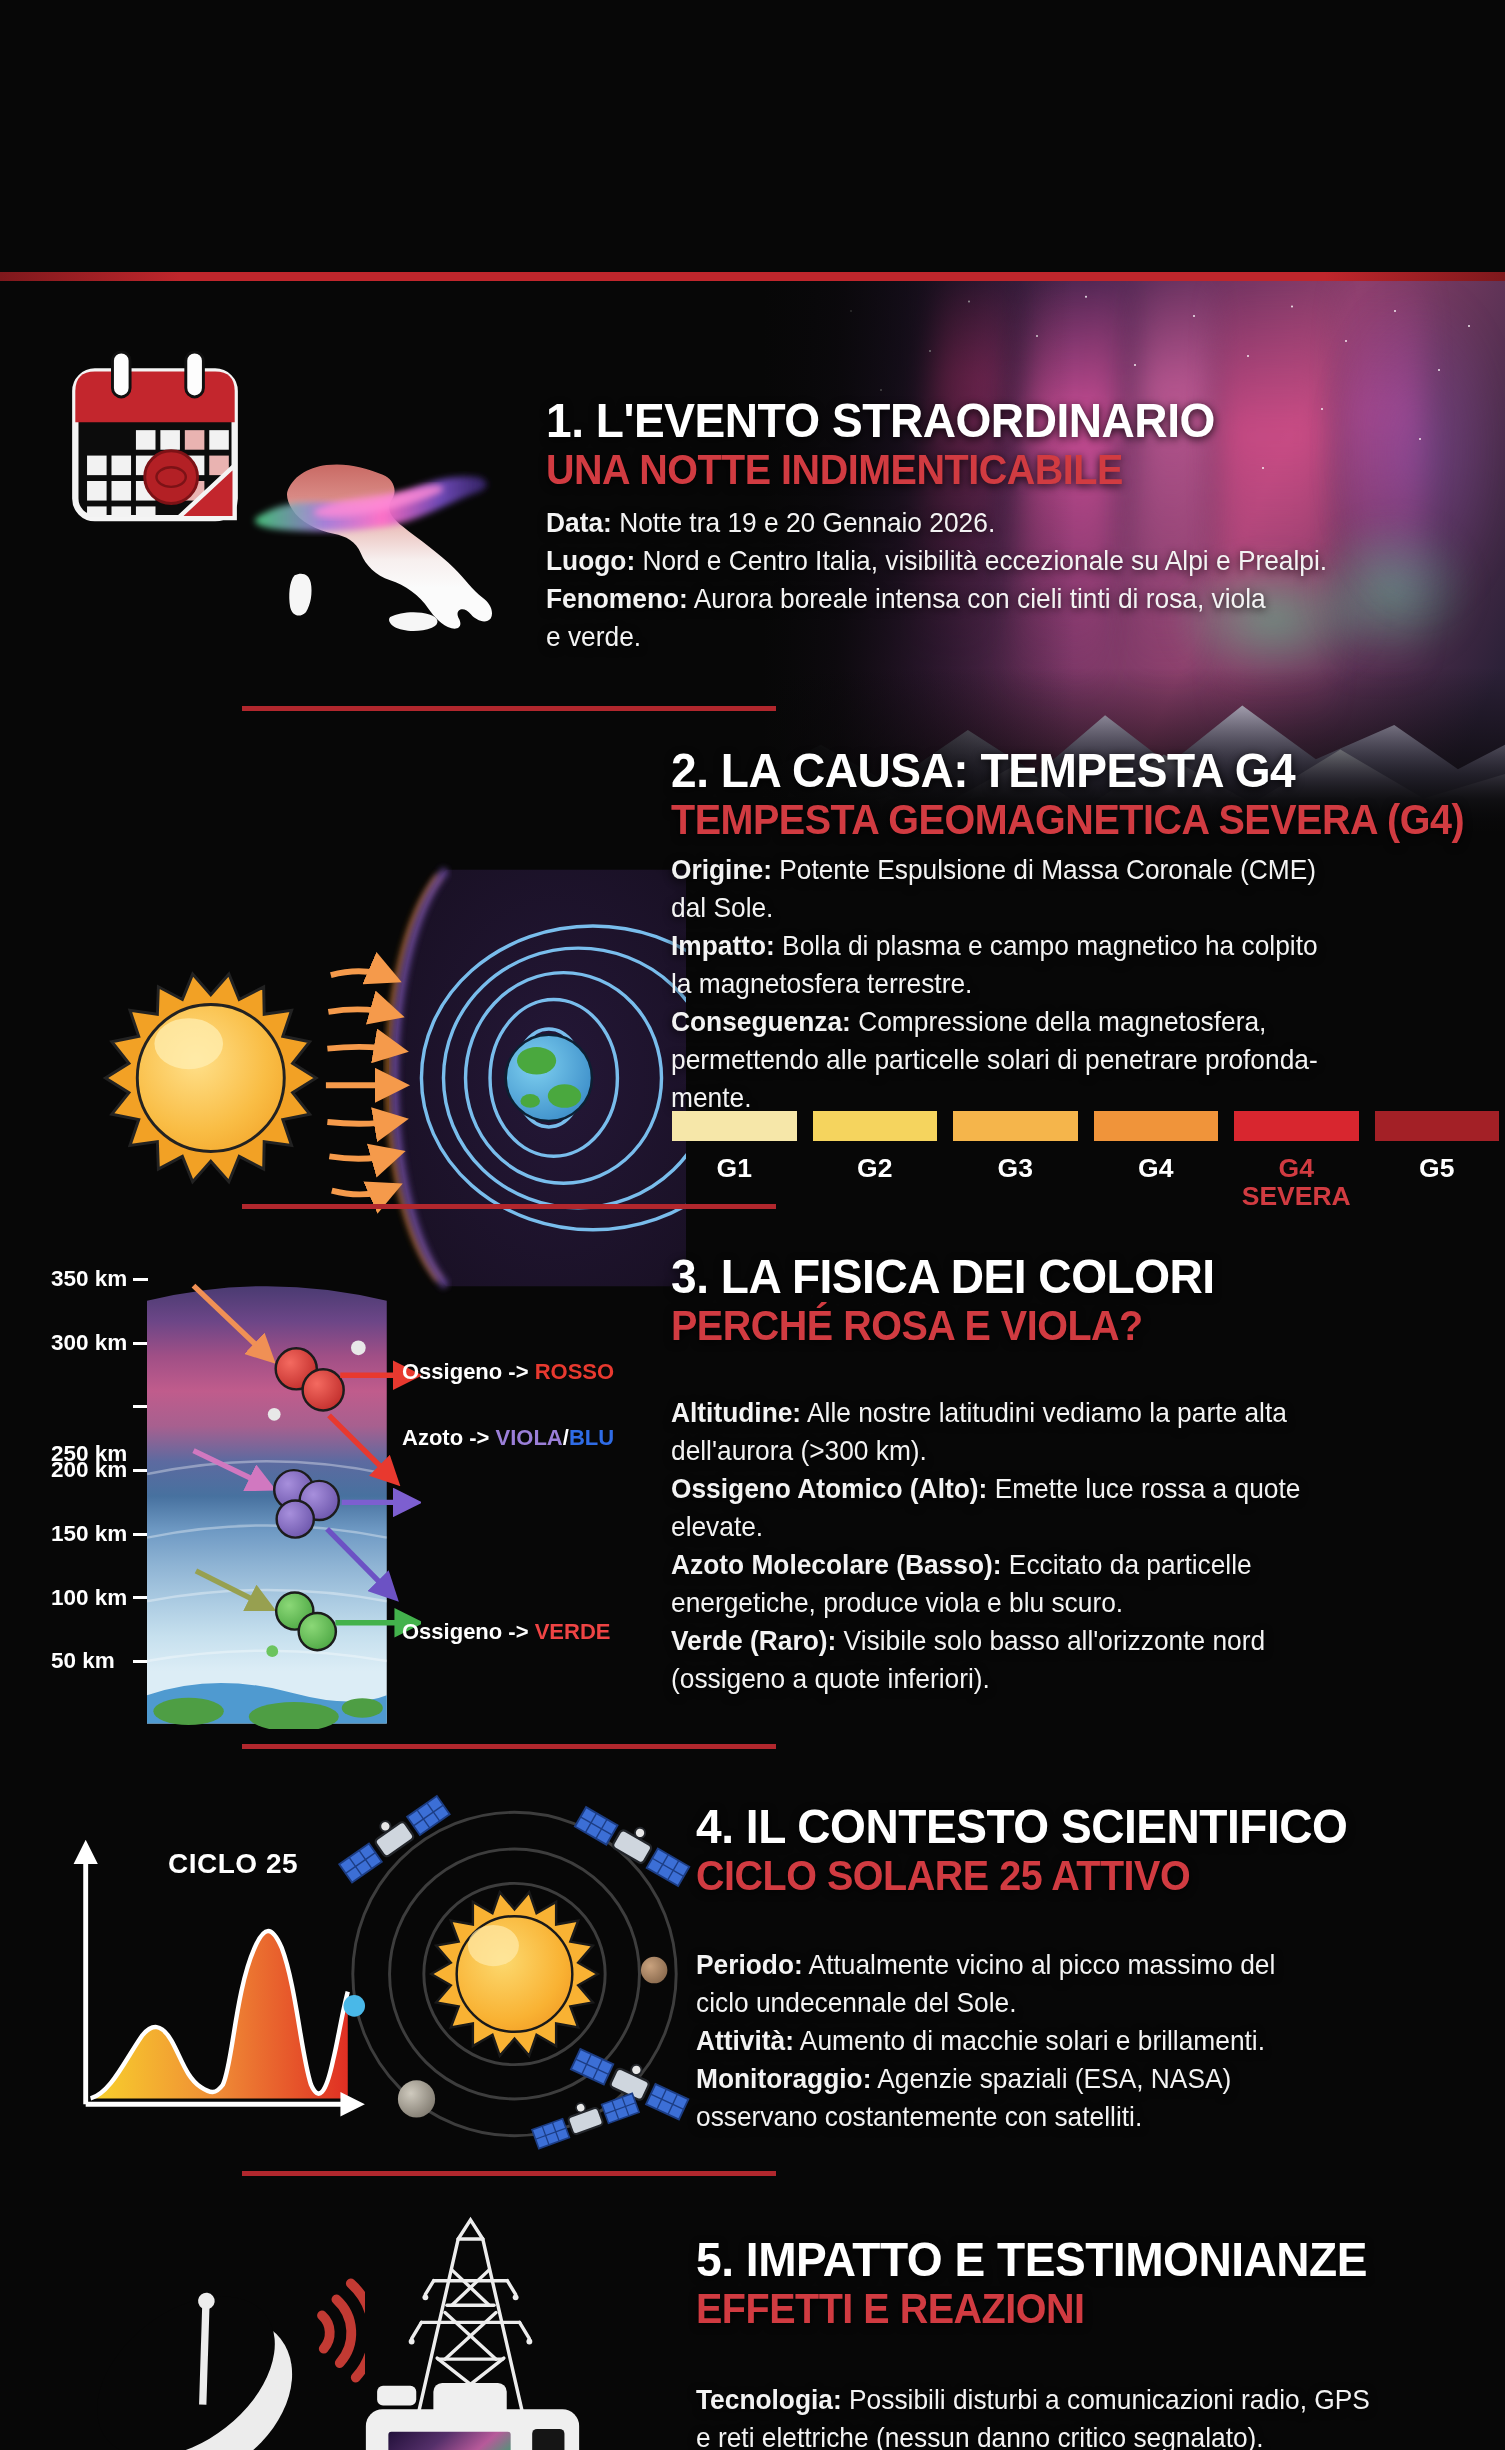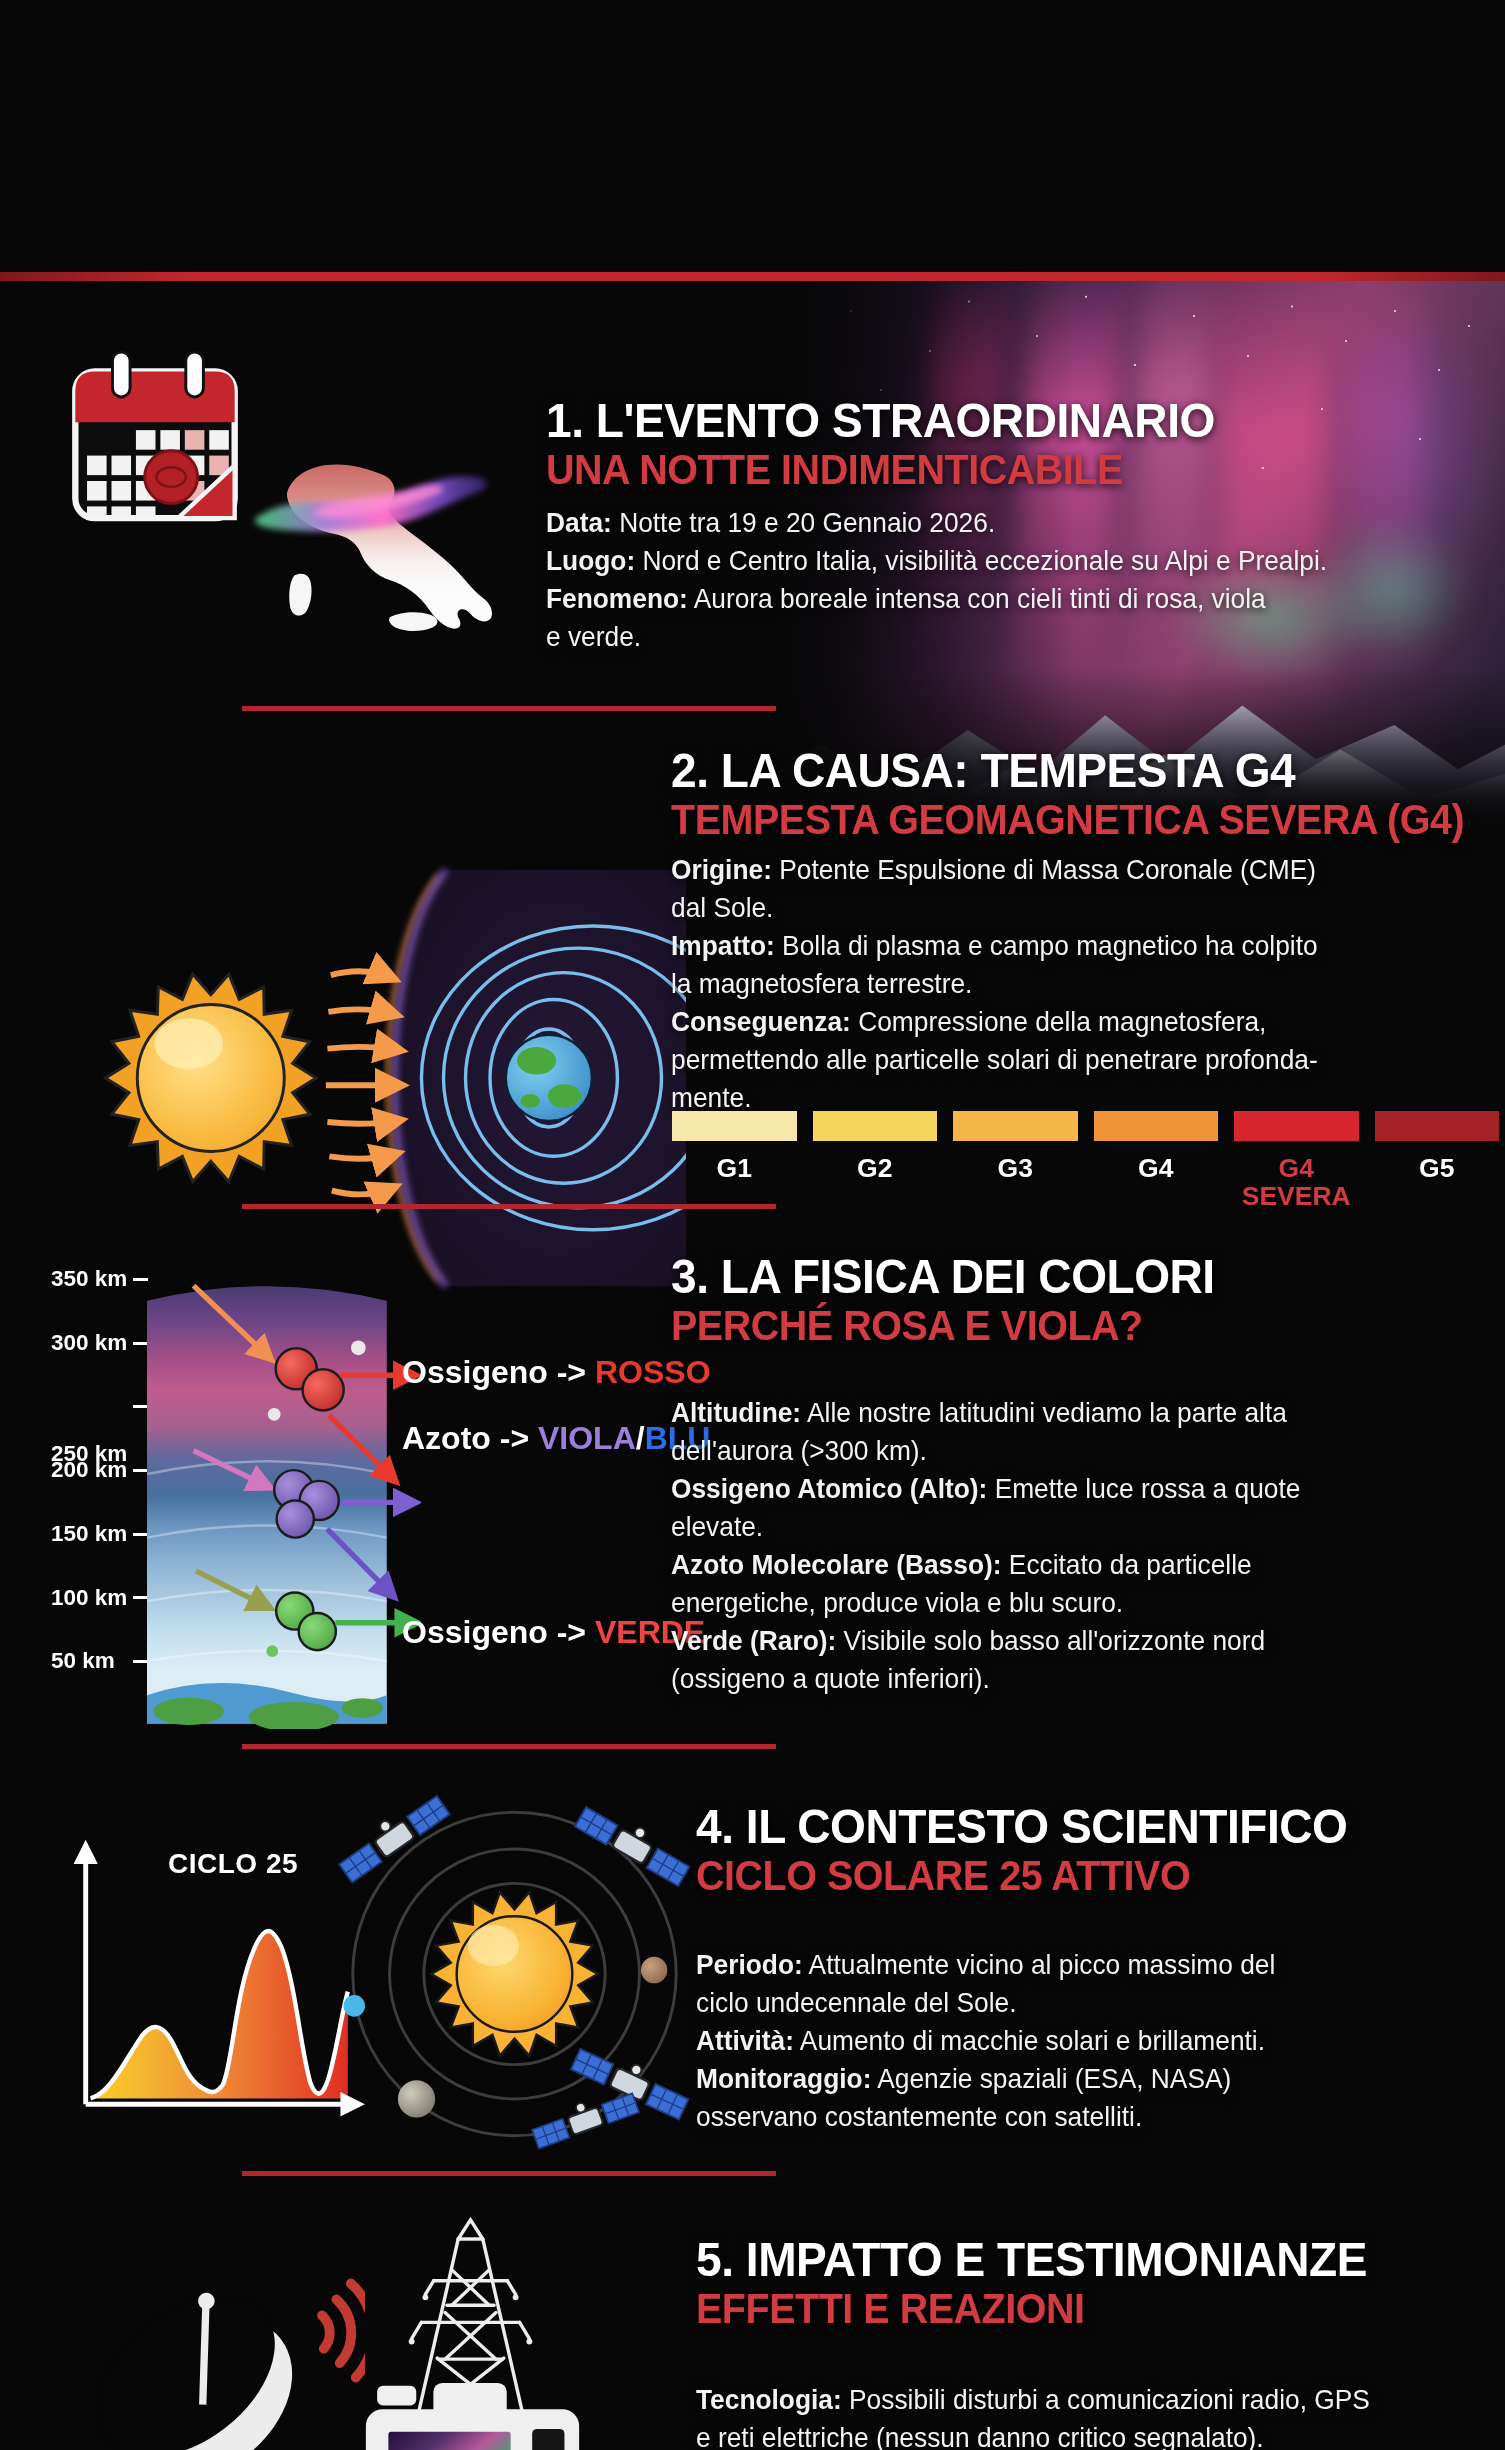--- a/index.html
+++ b/index.html
@@ -21,21 +21,21 @@
   .bline b{font-weight:700;}
   .cond{transform:scaleX(.94);transform-origin:0 0;}
   
   .gscale{left:672px;top:1111px;width:827px;display:flex;gap:16px;}
   .gwrap{flex:1;display:flex;flex-direction:column;align-items:center;}
   .gseg{width:100%;height:30px;}
   .glab{margin-top:12.7px;font-size:26.5px;font-weight:800;color:#fff;line-height:28px;text-align:center;}
   
   .kml{width:78px;font-size:22.5px;font-weight:700;color:#fff;line-height:23.5px;}
   .tick{width:14.7px;height:2.5px;background:#fff;}
-  .reaction{font-size:32px;font-weight:800;color:#fff;white-space:nowrap;line-height:28px;}
+  .reaction{font-size:22px;font-weight:800;color:#fff;white-space:nowrap;line-height:28px;}
   
   .photo{left:762px;top:281px;width:743px;height:552px;overflow:hidden;}
   .photo .sky{position:absolute;inset:0;background:linear-gradient(115deg,#170f21 0%,#2a1836 18%,#4b2550 34%,#713461 48%,#8a3f6b 60%,#5e3356 75%,#2c2138 92%);}
   .beam{position:absolute;filter:blur(13.7px);}
   .fadeL{position:absolute;inset:0;background:linear-gradient(90deg,#070707 0%,rgba(7,7,7,.88) 10%,rgba(7,7,7,0) 42%);}
   .fadeB{position:absolute;inset:0;background:linear-gradient(0deg,#070707 0%,rgba(7,7,7,.9) 6%,rgba(7,7,7,0) 30%);}
   .starfield{position:absolute;left:0;top:0;width:1.5px;height:1.5px;border-radius:50%;background:#fff;opacity:.8;
     box-shadow:88px 29px 0 #fff,167px 69px 0 #fff,206px 19.6px 0 #fff,274px 54px 0 #fff,323px 14.7px 0 #fff,
     372px 83px 0 #fff,431px 34px 0 #fff,485px 74px 0 #fff,529px 24.5px 0 #fff,583px 59px 0 #fff,
     632px 29px 0 #fff,676px 88px 0 #fff,706px 44px 0 #fff,118px 108px 0 #fff,265px 127px 0 #fff,

